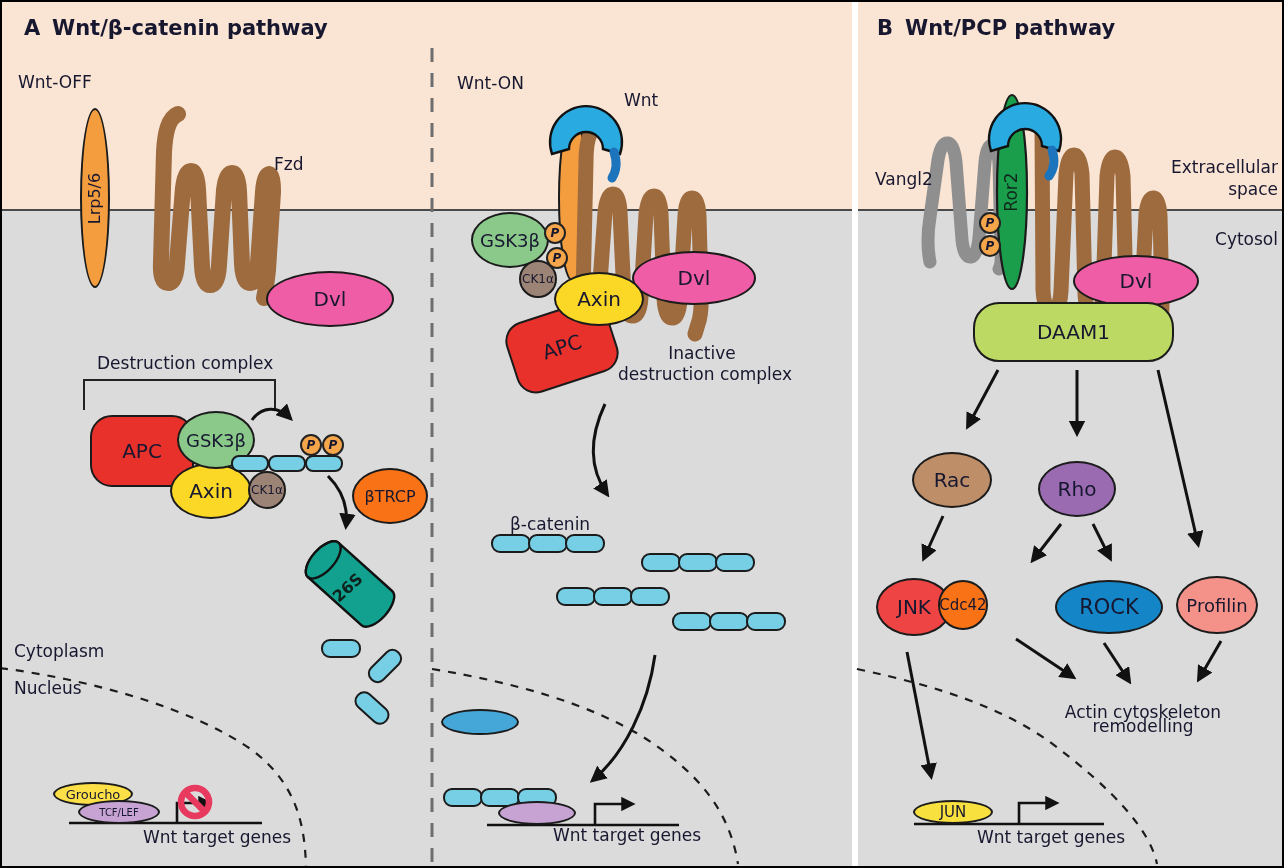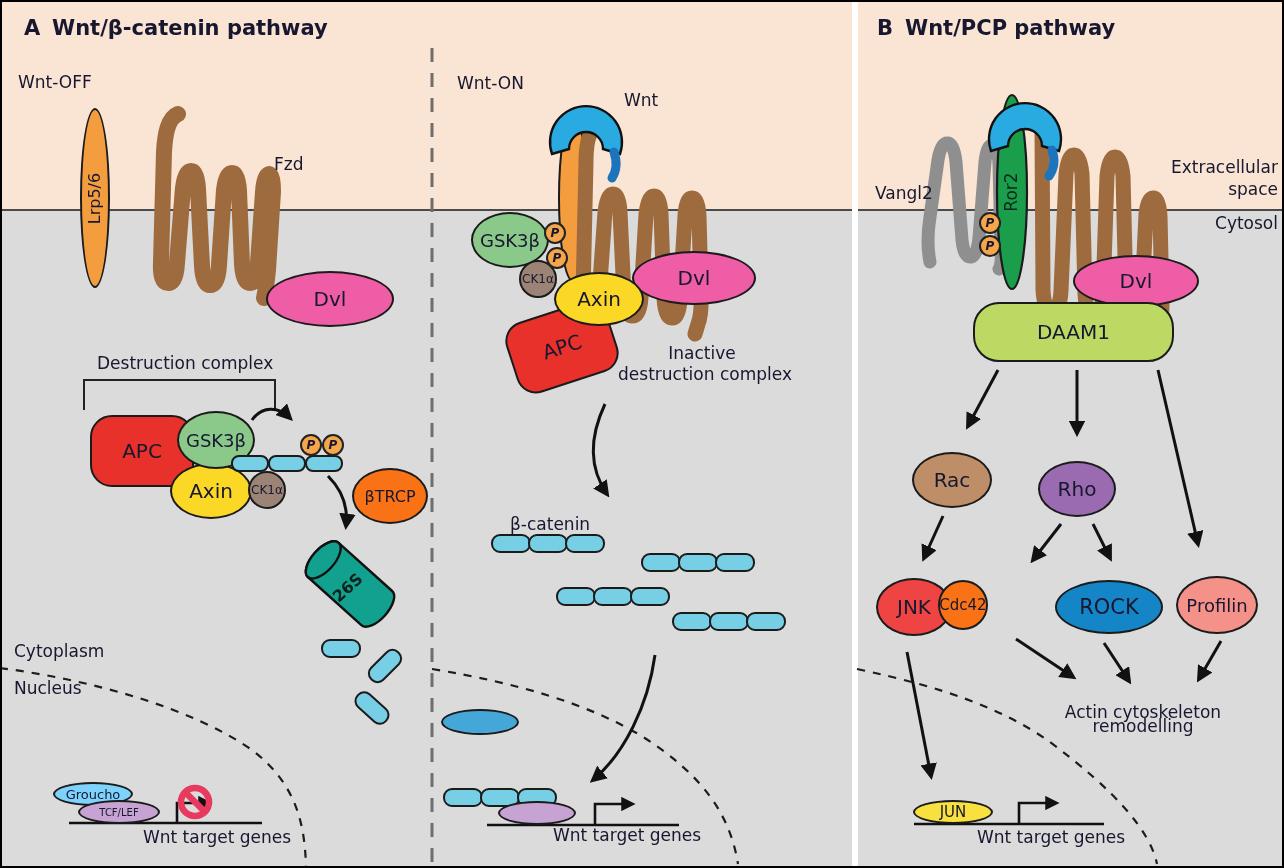--- a/index.html
+++ b/index.html
@@ -159,21 +159,21 @@
     </div>
   <div class="pcirc" style="left:320px;top:432px;">
       <span>P</span>
     </div>
   <div class="el" style="left:350px;top:466px;width:76px;height:56px;background:#f97316;font-size:16px;">
     <span>βTRCP</span>
   </div>
 
   <div class="lbl" style="left:12px;top:639px;">Cytoplasm</div>
   <div class="lbl" style="left:12px;top:676px;">Nucleus</div>
-  <div class="el" style="left:51px;top:780px;width:80px;height:24px;background:#7dd3fc;font-size:13px;">
+  <div class="el" style="left:51px;top:780px;width:80px;height:24px;background:#fde047;font-size:13px;">
     <span>Groucho</span>
   </div>
   <div class="el" style="left:76px;top:798px;width:82px;height:24px;background:#C6A3D2;font-size:10px;z-index:4;">
     <span>TCF/LEF</span>
   </div>
   <div class="lbl c" style="left:215px;top:835px;">Wnt target genes</div>
 
   <div class="lbl" style="left:622px;top:88px;">Wnt</div>
   <div class="el" style="left:469px;top:210px;width:78px;height:56px;background:#8BC98B;font-size:18px;">
     <span>GSK3β</span>
@@ -199,24 +199,24 @@
   <div class="lbl c" style="left:700px;top:351px;">Inactive</div>
   <div class="lbl c" style="left:703px;top:372px;">destruction complex</div>
   <div class="lbl" style="left:508px;top:512px;">β-catenin</div>
 
   <div class="el" style="left:439px;top:707px;width:78px;height:26px;background:#45A7D8;"></div>
   <div class="el" style="left:496px;top:799px;width:78px;height:24px;background:#C6A3D2;z-index:4;"></div>
   <div class="lbl c" style="left:625px;top:833px;">Wnt target genes</div>
 
   <div class="lbl bold" style="left:875px;top:14px;">B</div>
   <div class="lbl bold" style="left:903px;top:14px;">Wnt/PCP pathway</div>
-  <div class="lbl" style="left:873px;top:181px;">Vangl2</div>
+  <div class="lbl" style="left:873px;top:167px;">Vangl2</div>
   <div class="rightlbl" style="top:155px;">Extracellular</div>
   <div class="rightlbl" style="top:177px;">space</div>
-  <div class="rightlbl" style="top:211px;">Cytosol</div>
+  <div class="rightlbl" style="top:227px;">Cytosol</div>
   <div class="pcirc" style="left:977px;top:210px;">
       <span>P</span>
     </div>
   <div class="pcirc" style="left:977px;top:233px;">
       <span>P</span>
     </div>
   <div class="el" style="left:1071px;top:253px;width:126px;height:52px;background:#EE5DA5;font-size:20px;">
     <span>Dvl</span>
   </div>
   <div class="rrect" style="left:971px;top:300px;width:201px;height:60px;background:#BCD964;border-radius:26px;font-size:20px;z-index:4;">

